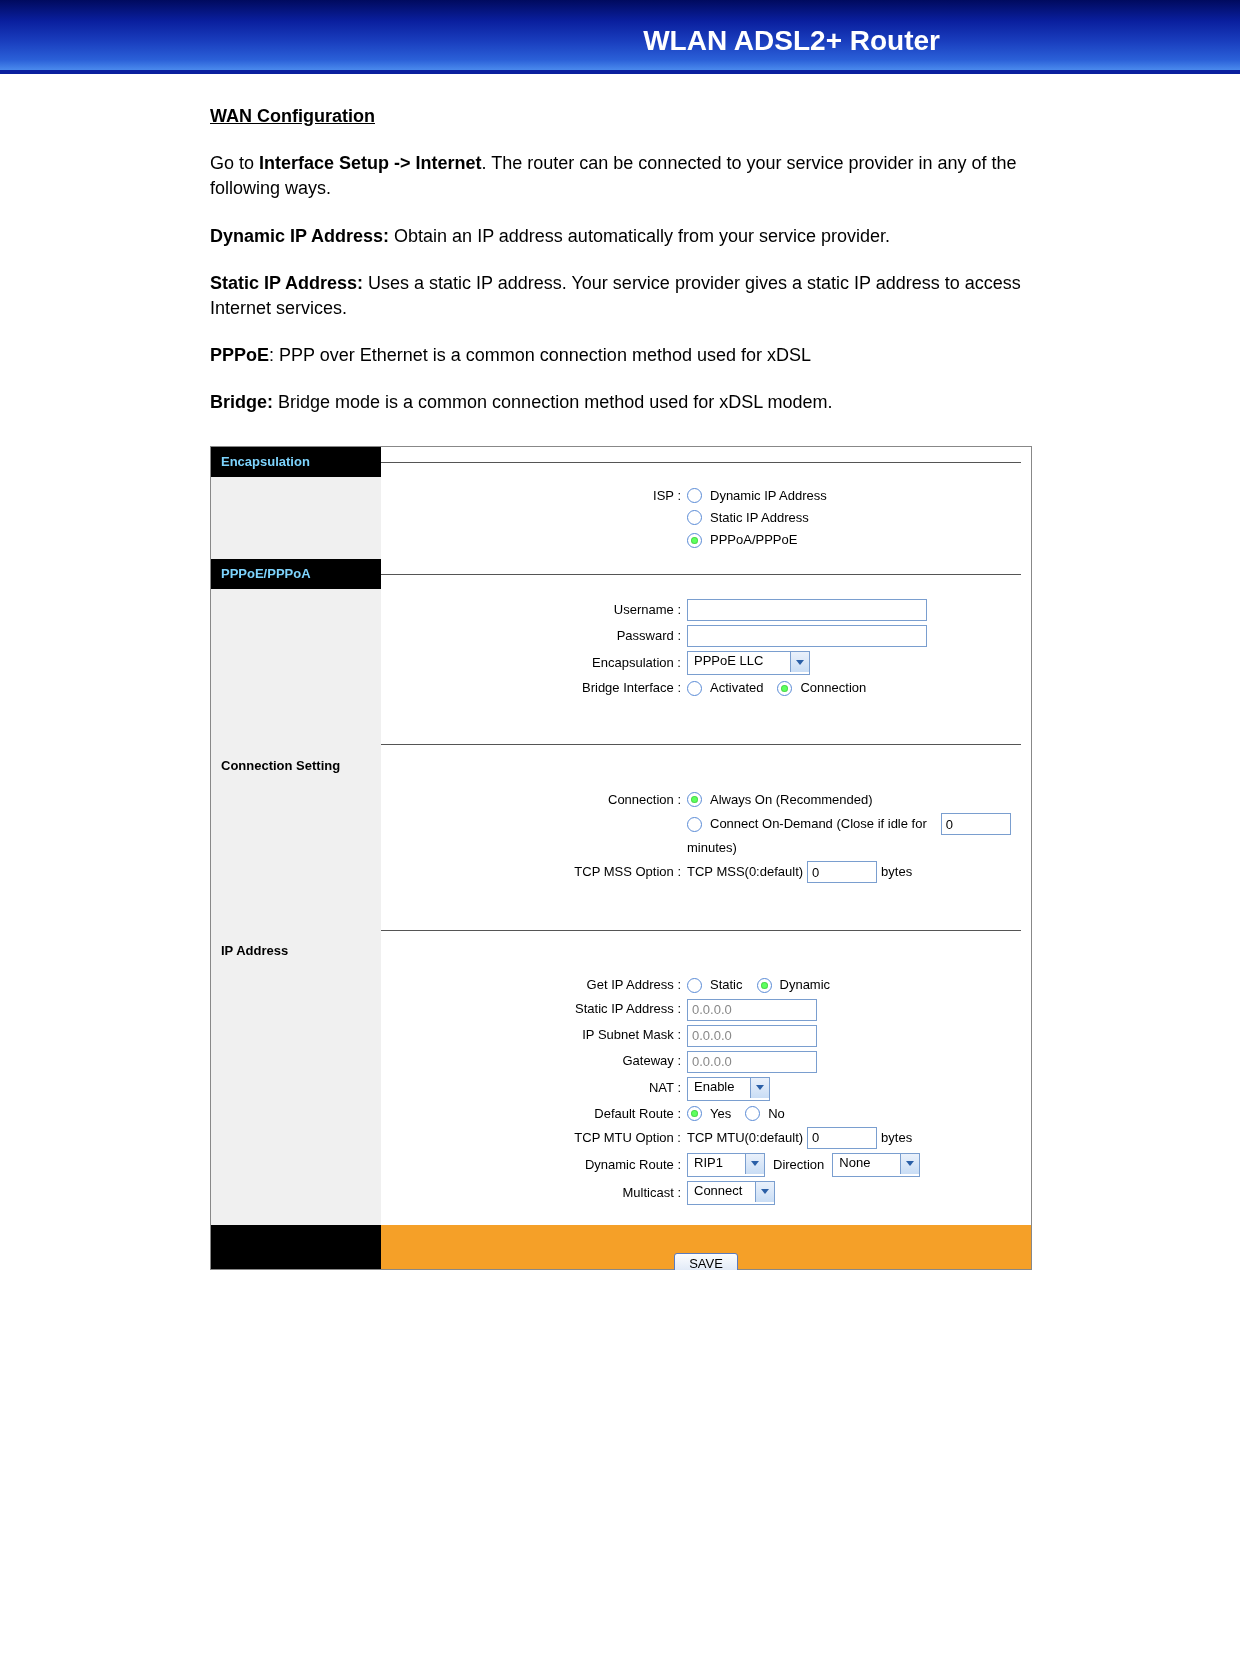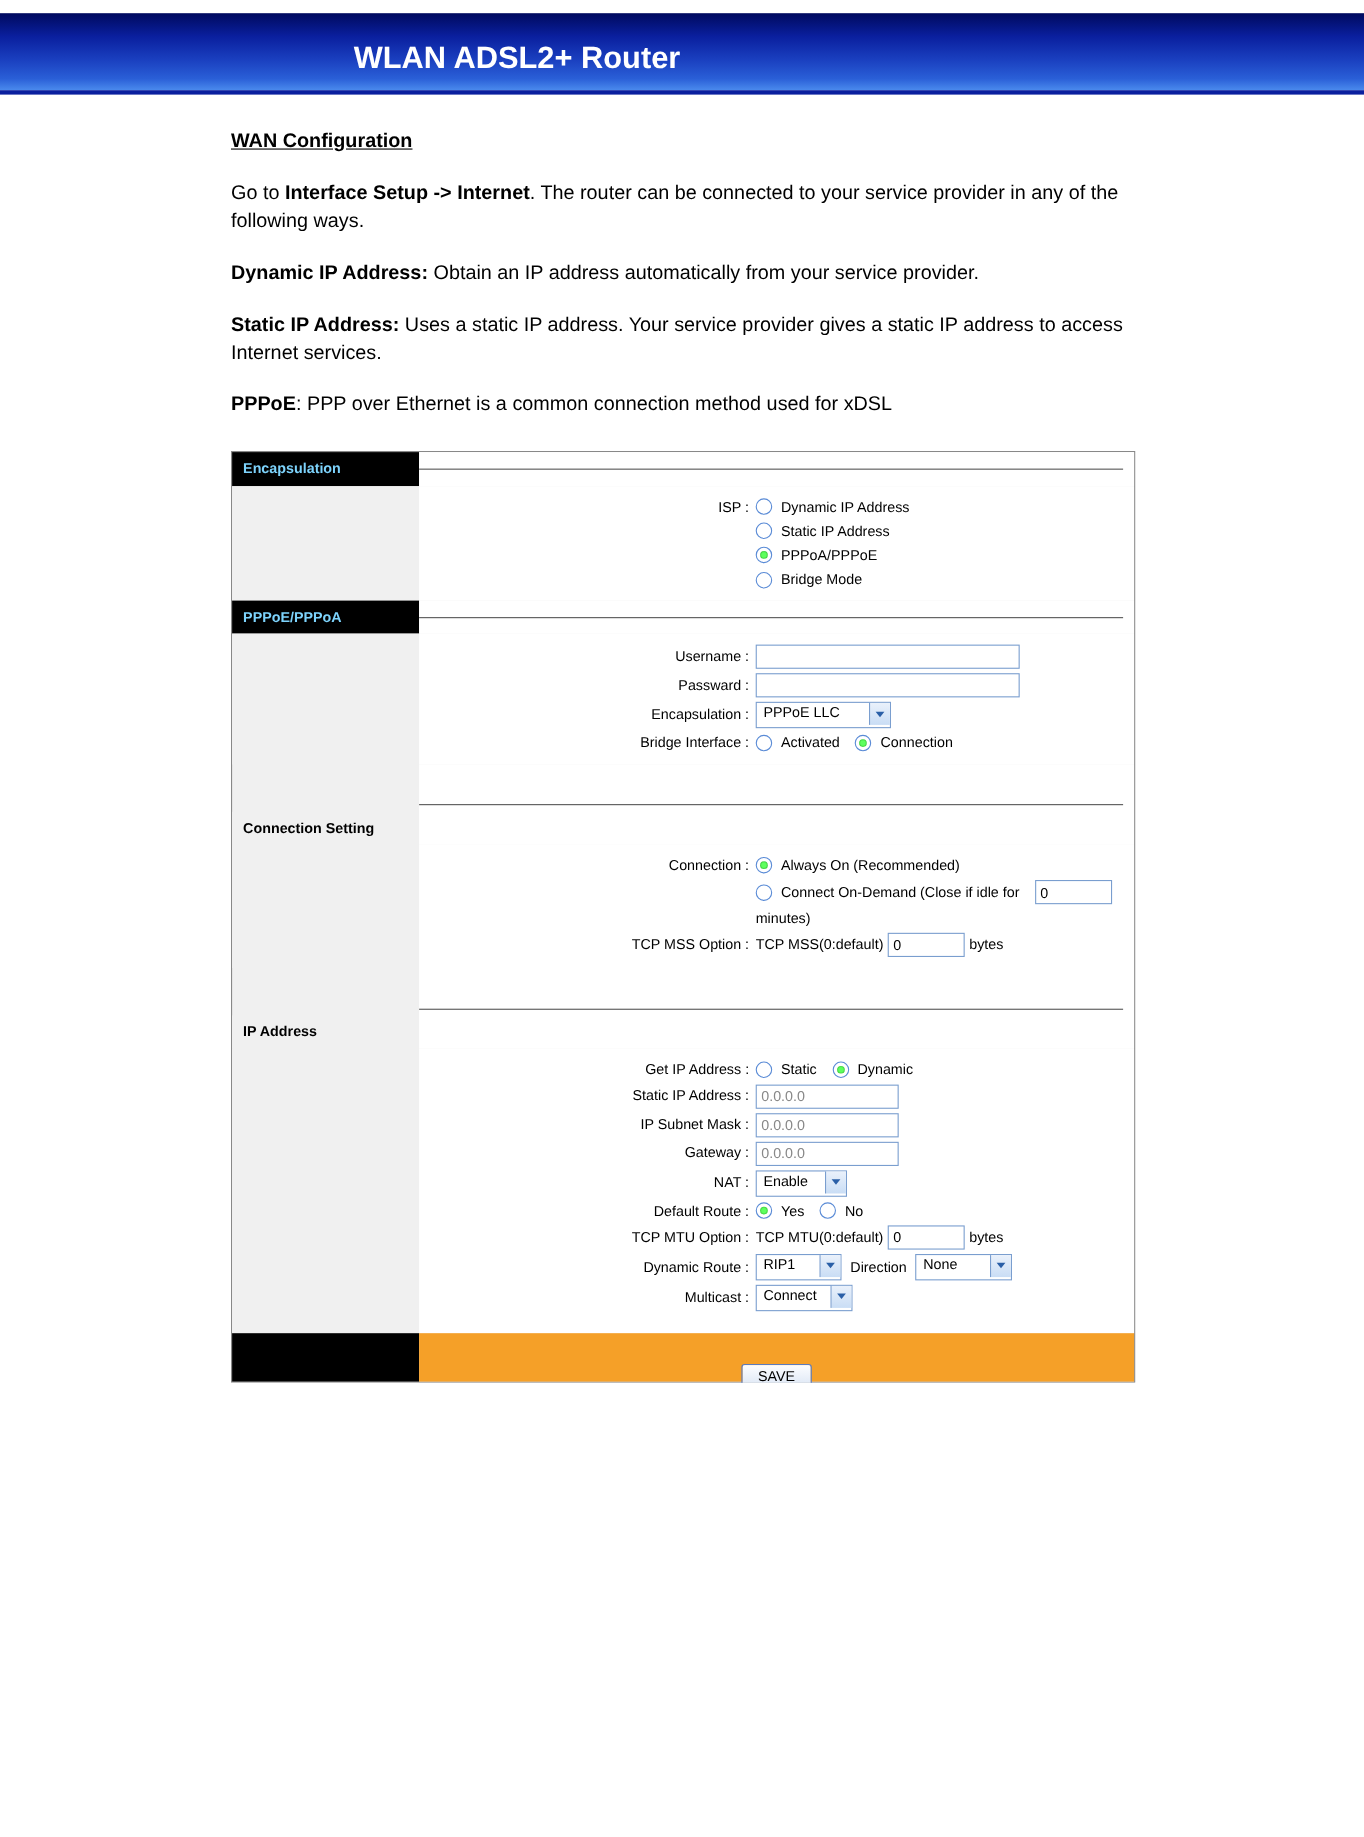--- a/index.html
+++ b/index.html
@@ -11,23 +11,22 @@
   }
   .header-band {
     background: linear-gradient(to bottom, #000a5e 0%, #0a1f9e 30%, #1a3fbf 60%, #2a5fd7 85%, #4a8aed 100%);
     height: 70px;
     border-bottom: 4px solid #0a1f9e;
   }
   .header-title {
     color: #fff;
     font-size: 28px;
     font-weight: bold;
-    text-align: center;
+    text-align: right;
     padding: 25px 300px 0 0;
-    margin-top: 12px;
   }
   .content {
     padding: 30px 210px 0 210px;
     font-size: 18px;
     line-height: 1.4;
   }
   .section-title {
     font-weight: bold;
     text-decoration: underline;
     margin-bottom: 22px;
@@ -200,20 +199,23 @@
 
   <div class="para">
     <span class="bold">Static IP Address:</span><span> Uses a static IP address. Your service provider gives a static IP address to access Internet services.</span>
   </div>
 
   <div class="para">
     <span class="bold">PPPoE</span><span>: PPP over Ethernet is a common connection method used for xDSL</span>
   </div>
 
 
+  <div class="para">
+    <span class="bold">Bridge:</span><span> Bridge mode is a common connection method used for xDSL modem.</span>
+  </div>
 
   <div class="panel">
 
     <div class="panel-row">
       <div class="hdr-black">Encapsulation</div>
       <div class="hdr-rule"></div>
     </div>
 
     <div class="panel-row">
       <div class="panel-left" style="background:#f0f0f0;"></div>
@@ -230,27 +232,20 @@
           <div class="form-control-cell">
             <span class="radio-dot"></span>
             <span class="radio-label">Static IP Address</span>
           </div>
         </div>
         <div class="form-line">
           <div class="form-label"></div>
           <div class="form-control-cell">
             <span class="radio-dot selected"></span>
             <span class="radio-label">PPPoA/PPPoE</span>
-          </div>
-        </div>
-        <div class="form-line">
-          <div class="form-label"></div>
-          <div class="form-control-cell">
-            <span class="radio-dot"></span>
-            <span class="radio-label">Bridge Mode</span>
           </div>
         </div>
       </div>
     </div>
 
     <div class="panel-row">
       <div class="hdr-black">PPPoE/PPPoA</div>
       <div class="hdr-rule"></div>
     </div>
 

